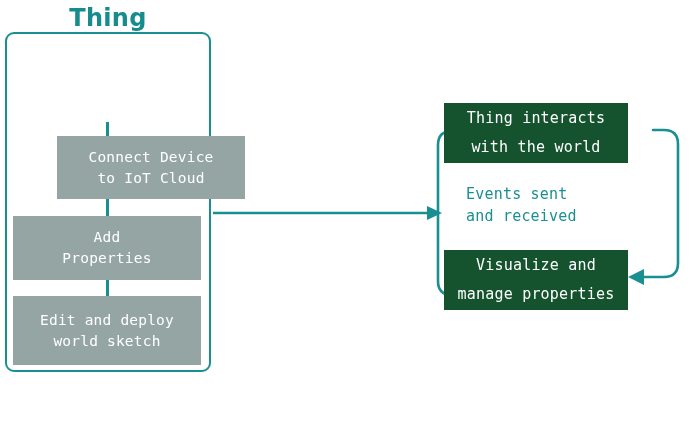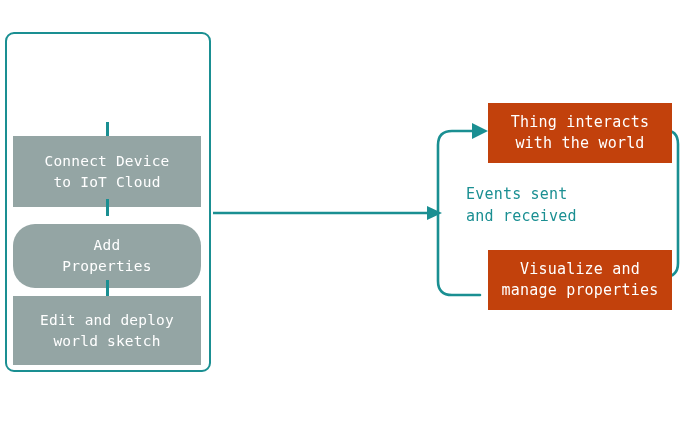--- a/index.html
+++ b/index.html
@@ -56,22 +56,22 @@
     align-items: center;
     justify-content: center;
     text-align: center;
     font-family: "DejaVu Sans Mono", monospace;
     font-size: 14.5px;
     line-height: 21px;
     letter-spacing: 0.2px;
     white-space: pre-line;
   }
   .step-1 { top: 53px;  height: 69px; }
-  .step-2 { top: 136px; height: 71px; }
-  .step-3 { top: 224px; height: 64px; border-radius: 22px; }
+  .step-2 { top: 136px; height: 63px; margin-left: 44px; }
+  .step-3 { top: 216px; height: 64px; }
   .step-4 { top: 296px; height: 69px; }
 
   
   .connector {
     position: absolute;
     left: 106px;
     width: 3px;
     background: #1A8F92;
   }
   .conn-1 { top: 122px; height: 14px; }
@@ -83,31 +83,31 @@
     position: absolute;
     left: 205px;
     top: 196px;
     width: 240px;
     height: 34px;
   }
 
   
   .cycle-box {
     position: absolute;
-    left: 488px;
+    left: 444px;
     width: 184px;
-    background: #c2410c;
+    background: #14532d;
     color: #ffffff;
     display: flex;
     align-items: center;
     justify-content: center;
     text-align: center;
     font-family: "DejaVu Sans Mono", monospace;
     font-size: 15px;
-    line-height: 21px;
+    line-height: 29px;
     letter-spacing: 0.2px;
     white-space: pre-line;
   }
   .cycle-top    { top: 103px; height: 60px; }
   .cycle-bottom { top: 250px; height: 60px; }
 
   
   .cycle-caption {
     position: absolute;
     left: 466px;
@@ -129,20 +129,21 @@
     width: 262px;
     height: 225px;
     pointer-events: none;
   }
 </style>
 </head>
 <body>
 
 <div id="canvas">
 
+  <div class="thing-title">Thing</div>
 
   <div class="thing-container"></div>
 
   <div class="step-box step-2">Connect Device
 to IoT Cloud</div>
   <div class="step-box step-3">Add
 Properties</div>
   <div class="step-box step-4">Edit and deploy
 world sketch</div>
 

